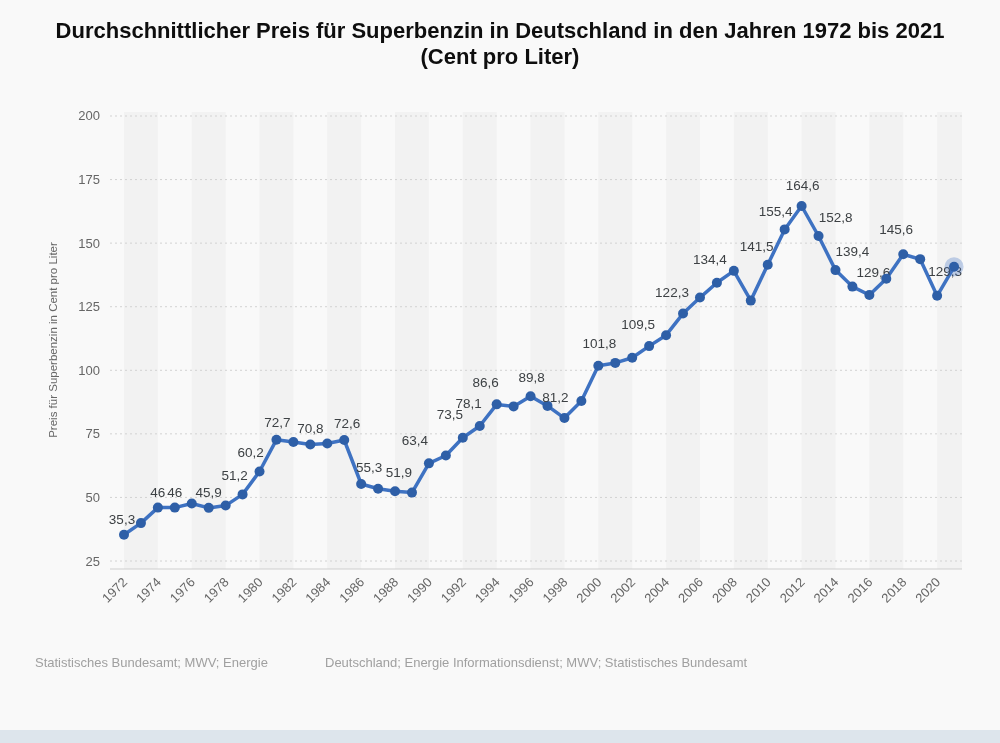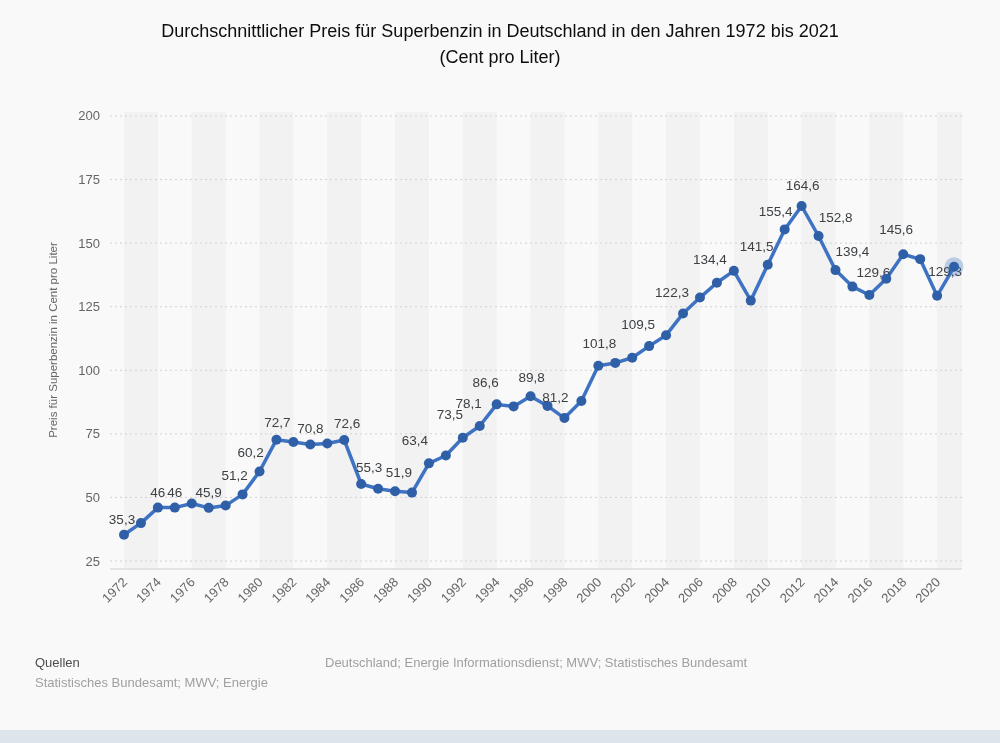--- a/index.html
+++ b/index.html
@@ -5,21 +5,21 @@
   html,body{margin:0;padding:0;}
   body{
     width:1000px;height:743px;position:relative;
     background:#f9f9f9;overflow:hidden;
     font-family:"Liberation Sans", sans-serif;
   }
   .title-wrap{
     position:absolute;top:18px;left:0;width:1000px;
     text-align:center;color:#0e0e0e;
   }
-  .title-line{font-size:18px;font-weight:normal;line-height:26px;}
+  .title-line{font-size:22px;font-weight:bold;line-height:26px;}
   .chart-svg{position:absolute;top:0;left:0;}
   .footer{
     position:absolute;left:0;top:650px;width:1000px;
     font-size:13px;line-height:18px;
   }
   .f-col-left{position:absolute;left:35px;top:4px;width:280px;}
   .f-col-right{position:absolute;left:325px;top:4px;width:640px;}
   .f-head{color:#4d4d4d;margin:0 0 2px 0;}
   .f-body{color:#a0a0a0;margin:0;}
   .bottom-strip{
@@ -170,21 +170,20 @@
     <text x="896.24" y="234.32626000000005" text-anchor="middle" fill="#3d4144" font-size="13.5px">145,6</text>
     <circle cx="920.1800000000001" cy="259.15777" r="5" fill="#2e5fa7"></circle>
     <circle cx="937.1200000000001" cy="295.77553" r="5" fill="#2e5fa7"></circle>
     <text x="945.1200000000001" y="275.77553" text-anchor="middle" fill="#3d4144" font-size="13.5px">129,3</text>
     <circle cx="954.0600000000001" cy="266.78647" r="9.5" fill="#3e72c2" opacity="0.3"></circle>
     <circle cx="954.0600000000001" cy="266.78647" r="5" fill="#2e5fa7"></circle>
   </svg>
 
 <div class="footer">
   <div class="f-col-left">
-    <p class="f-head">Quellen</p>
     <p class="f-body">Statistisches Bundesamt; MWV; Energie</p>
   </div>
   <div class="f-col-right">
     <p class="f-body">Deutschland; Energie Informationsdienst; MWV; Statistisches Bundesamt</p>
   </div>
 </div>
 
 <div class="bottom-strip"></div>
 
 </body></html>

